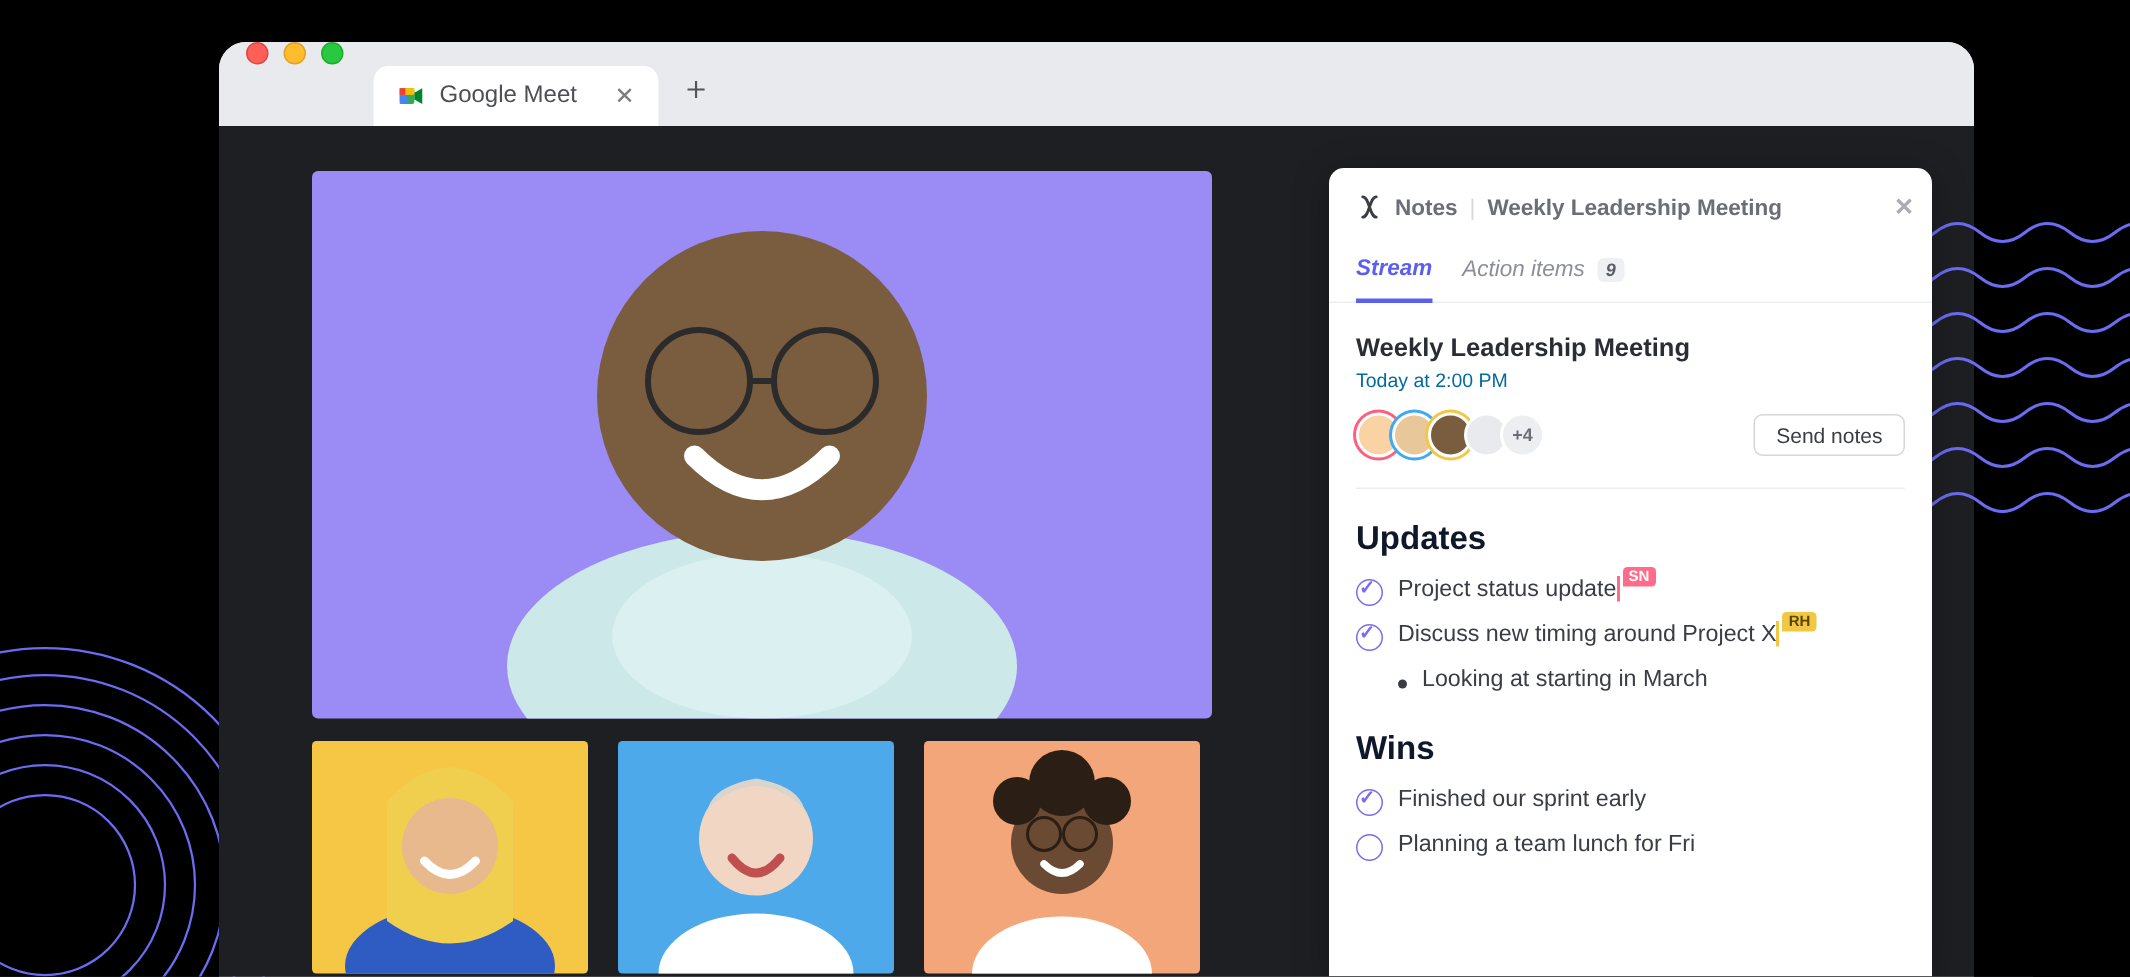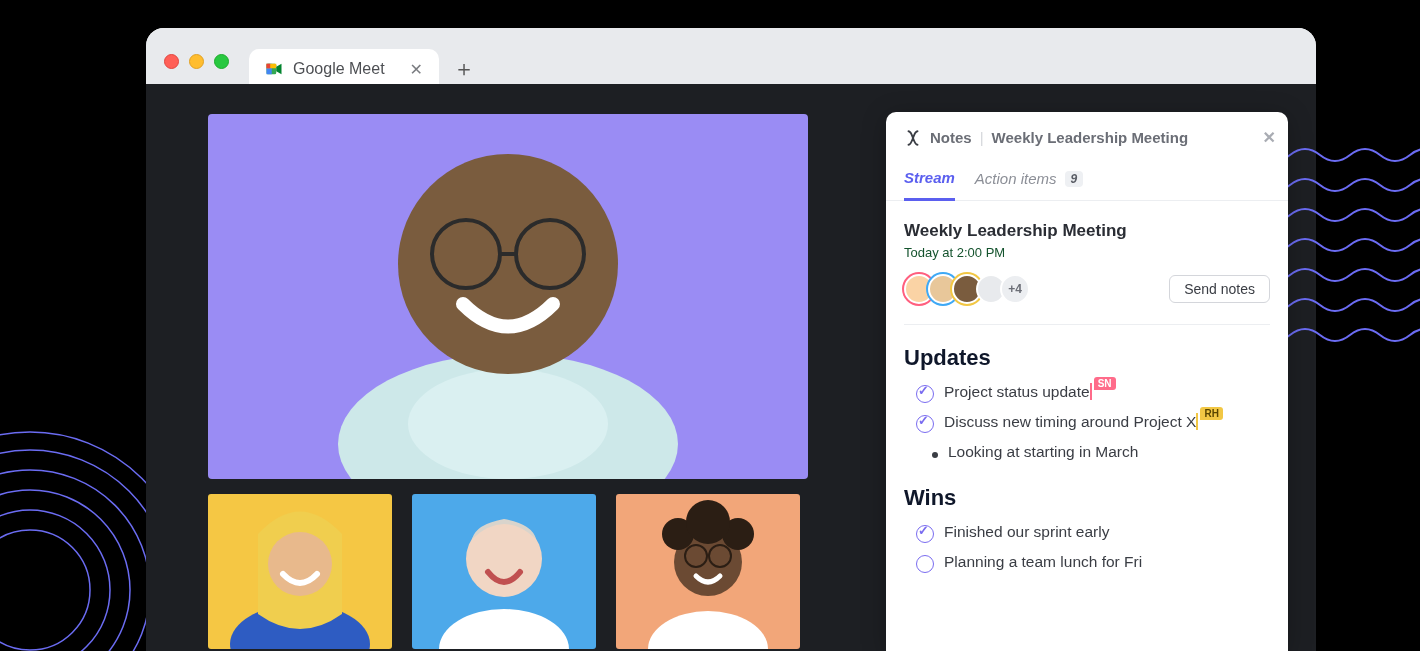--- a/index.html
+++ b/index.html
@@ -41,21 +41,21 @@
     height: 623px;
     background: #F1F3F4;
     border-radius: 18px 18px 0 0;
     overflow: hidden;
     box-shadow: 0 0 0 1px rgba(0,0,0,.05);
   }
 
   .tab-bar {
     height: 72px;
     display: flex;
-    align-items: center;
+    align-items: flex-start;
     padding: 0 18px;
     background: #E8EAED;
     border-bottom: 6px solid #a3a3a3;
   }
   .traffic { display: flex; gap: 10px; margin-right: 20px; }
   .dot { width: 15px; height: 15px; border-radius: 50%; }
   .dot.red { background:#FF5F57; border:1px solid #E14640;}
   .dot.yellow { background:#FFBD2E; border:1px solid #E1A124;}
   .dot.green { background:#28C840; border:1px solid #1DAD2C;}
 
@@ -154,21 +154,21 @@
     background:#EEF0F3;
     color:#5A5D65;
     border-radius:4px;
     font-size:12px;
     padding:1px 6px;
     font-weight:600;
   }
 
   .panel-body { padding: 20px 18px 0 18px; }
   .meeting-title { font-weight:700; font-size:17px; color:#2A2D34;}
-  .meeting-time { font-size:13px; color:#14532d; margin-top:4px;}
+  .meeting-time { font-size:13px; color:#0369a1; margin-top:4px;}
 
   .avatars-row {
     display:flex; align-items:center; margin-top:14px;
   }
   .av {
     width:30px; height:30px; border-radius:50%;
     background:#D8D8D8; border:2px solid #fff;
     margin-left:-6px;
   }
   .av:first-child{ margin-left:0;}
@@ -191,21 +191,21 @@
     cursor:pointer;
   }
 
   .hr { border:none; border-top:1px solid #ECEEF1; margin:20px 0;}
 
   .section-h {
     font-size:22px; font-weight:700; color:#0f172a; margin-bottom:12px;
   }
   .item-row {
     display:flex; align-items:flex-start; gap:10px;
-    margin:10px 12px;
+    margin:10px 0;
     font-size:15.5px; color:#3A3D44;
   }
   .ck {
     width:18px; height:18px; flex:none;
     border:1.8px solid #7A6CF0;
     border-radius:50%;
     margin-top:2px;
     position:relative;
   }
   .ck.done::after{

